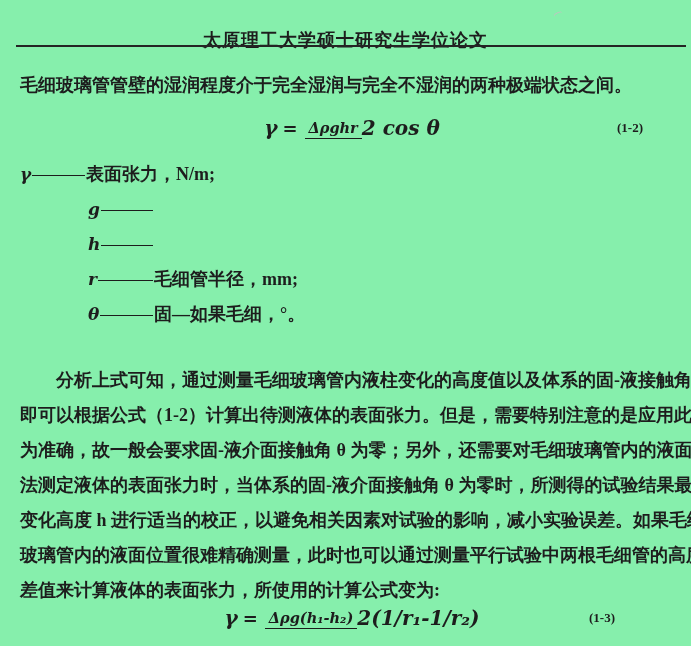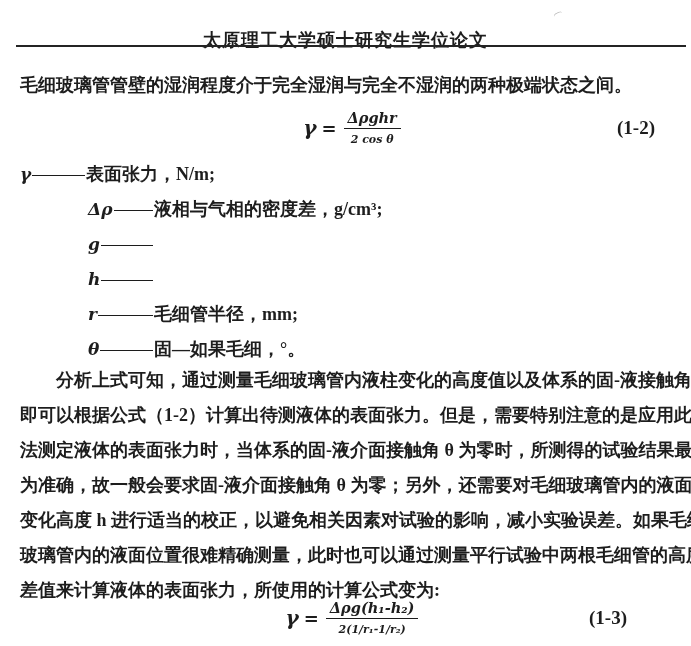--- a/index.html
+++ b/index.html
@@ -1,20 +1,20 @@
 <!DOCTYPE html>
 <html><head>
 <meta charset="utf-8">
 <style>
   * { margin:0; padding:0; box-sizing:border-box; }
   html,body { background:#e8e8e8; }
   .page {
     position:relative;
     width:691px; height:646px;
-    background:#ffffff;
+    background:#86efac;
     font-family:"Liberation Serif","DejaVu Serif",serif;
     color:#1d1d1d;
     overflow:hidden;
     margin:0 auto;
   }
 
   
   .header-title{
     position:absolute; top:23px; left:0; right:0;
     text-align:center;
@@ -46,30 +46,30 @@
     display:flex; justify-content:center; align-items:center;
   }
   .formula-block.f1{ top:104px; height:48px; }
   .formula-block.f2{ top:592px; height:52px; }
   .math{
     font-family:"DejaVu Serif","Liberation Serif",serif;
     font-style:italic; font-weight:600;
   }
   .lhs{ font-size:20px; }
   .eqsign{ font-size:18px; font-style:normal; margin:0 7px 0 5px; }
-  .frac{ display:inline-flex; flex-direction:column; text-align:center; }
+  .frac{ display:inline-flex; flex-direction:row; text-align:center; }
   .frac .num{
     font-size:14.5px; line-height:19px;
     border-bottom:1.7px solid #1b1b1b;
     padding:0 4px 1px;
   }
-  .frac .den{ font-size:11px; line-height:19px; padding-top:1px; }
+  .frac .den{ font-size:20px; line-height:19px; padding-top:1px; }
   .eqno{
     position:absolute; top:50%; transform:translateY(-50%);
-    font-size:19px; font-weight:600; font-style:normal;
+    font-size:13px; font-weight:600; font-style:normal;
   }
   .f1 .eqno{ left:597px; }
   .f2 .eqno{ left:569px; }
 
   
   .definitions{ position:absolute; top:157px; left:20px; right:7px; }
   .defrow{
     display:flex; align-items:center;
     height:35px; position:relative;
   }
@@ -128,28 +128,20 @@
     <div class="defrow">
       <span class="sym-dash">
         <span class="def-sym">γ</span>
         <span class="dash-line"></span>
       </span>
       <span class="def-desc">表面张力，N/m;</span>
     </div>
     <div class="defrow">
       <span class="def-lead"></span>
       <span class="sym-dash">
-        <span class="def-sym">Δρ</span>
-        <span class="dash-line"></span>
-      </span>
-      <span class="def-desc">液相与气相的密度差，g/cm³;</span>
-    </div>
-    <div class="defrow">
-      <span class="def-lead"></span>
-      <span class="sym-dash">
         <span class="def-sym">g</span>
         <span class="dash-line"></span>
       </span>
     </div>
     <div class="defrow">
       <span class="def-lead"></span>
       <span class="sym-dash">
         <span class="def-sym">h</span>
         <span class="dash-line"></span>
       </span>
@@ -168,22 +160,22 @@
         <span class="def-sym">θ</span>
         <span class="dash-line"></span>
       </span>
       <span class="def-desc">固—如果毛细，°。</span>
     </div>
   </div>
 
   <div class="paragraph cjk">
     <div class="pline indent">分析上式可知，通过测量毛细玻璃管内液柱变化的高度值以及体系的固-液接触角，</div>
     <div class="pline">即可以根据公式（1-2）计算出待测液体的表面张力。但是，需要特别注意的是应用此</div>
+    <div class="pline">为准确，故一般会要求固-液介面接触角 θ 为零；另外，还需要对毛细玻璃管内的液面</div>
     <div class="pline">法测定液体的表面张力时，当体系的固-液介面接触角 θ 为零时，所测得的试验结果最</div>
-    <div class="pline">为准确，故一般会要求固-液介面接触角 θ 为零；另外，还需要对毛细玻璃管内的液面</div>
     <div class="pline">变化高度 h 进行适当的校正，以避免相关因素对试验的影响，减小实验误差。如果毛细</div>
     <div class="pline">玻璃管内的液面位置很难精确测量，此时也可以通过测量平行试验中两根毛细管的高度</div>
     <div class="pline last">差值来计算液体的表面张力，所使用的计算公式变为:</div>
   </div>
 
   <div class="formula-block f2">
     <span class="math lhs">γ</span>
     <span class="math eqsign">=</span>
     <span class="frac">
       <span class="math num">Δρg(h₁-h₂)</span>

